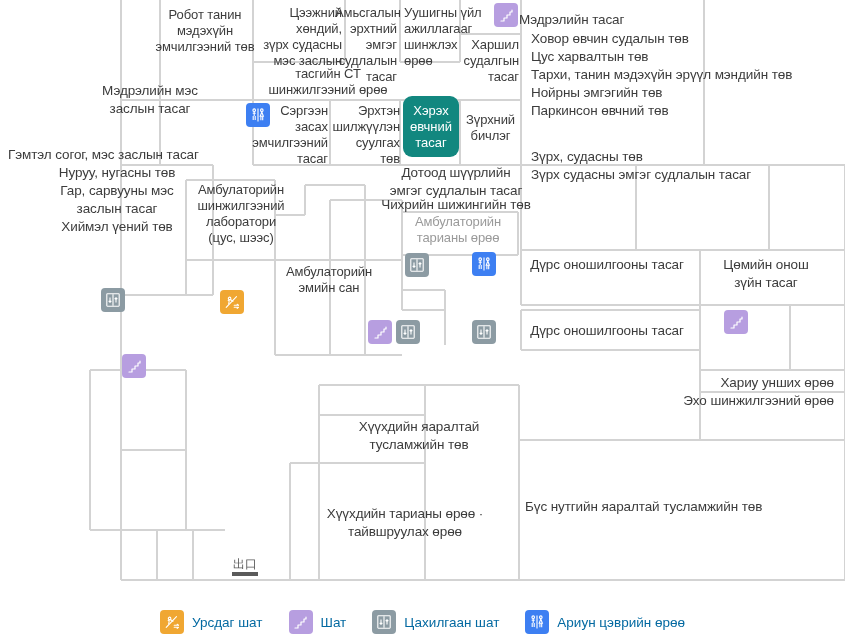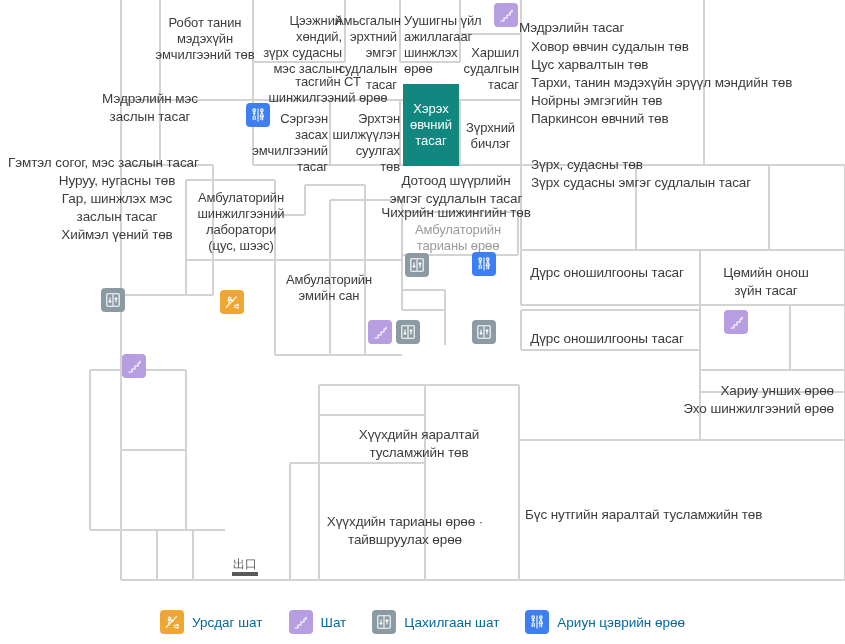--- a/index.html
+++ b/index.html
@@ -18,21 +18,20 @@
   #walls { position: absolute; left: 0; top: 0; }
 
   
   .lbl {
     position: absolute;
     font-size: 13px;
     line-height: 16px;
     color: #3c3c3c;
     white-space: pre;
     letter-spacing: -0.1px;
-    margin-top: 8px;
   }
   .lbl.c { text-align: center; }
   .lbl.r { text-align: right; }
   .lbl.l { text-align: left; }
   .lbl.muted { color: #9a9a9a; }
 
   .lbl.big { font-size: 13.5px; line-height: 18px; }
 
   
   .hl-room {
@@ -244,30 +243,30 @@
     <div class="lbl r" style="left:248px; top:103px; width:80px;">Сэргээн
 засах
 эмчилгээний
 тасаг</div>
 
     <div class="lbl r" style="left:326px; top:103px; width:74px;">Эрхтэн
 шилжүүлэн
 суулгах
 төв</div>
 
-    <div class="hl-room" style="left:403px; top:84px; width:56px; height:82px;">Хэрэх
+    <div class="hl-room" style="left:403px; top:96px; width:56px; height:61px;border-radius:9px;">Хэрэх
 өвчний
 тасаг</div>
 
     <div class="lbl c" style="left:461px; top:112px; width:59px;">Зүрхний
 бичлэг</div>
 
     <div class="lbl l big" style="left:8px; top:146px; width:220px;">Гэмтэл согог, мэс заслын тасаг</div>
     <div class="lbl c big" style="left:22px; top:164px; width:190px;">Нуруу, нугасны төв</div>
-    <div class="lbl c big" style="left:22px; top:182px; width:190px;">Гар, шинжлэх мэс
+    <div class="lbl c big" style="left:22px; top:182px; width:190px;">Гар, сарвууны мэс
 заслын тасаг</div>
     <div class="lbl c big" style="left:22px; top:218px; width:190px;">Хиймэл үений төв</div>
 
     <div class="lbl c" style="left:186px; top:182px; width:110px;">Амбулаторийн
 шинжилгээний
 лаборатори
 (цус, шээс)</div>
 
     <div class="lbl c" style="left:268px; top:264px; width:122px;">Амбулаторийн
 эмийн сан</div>

